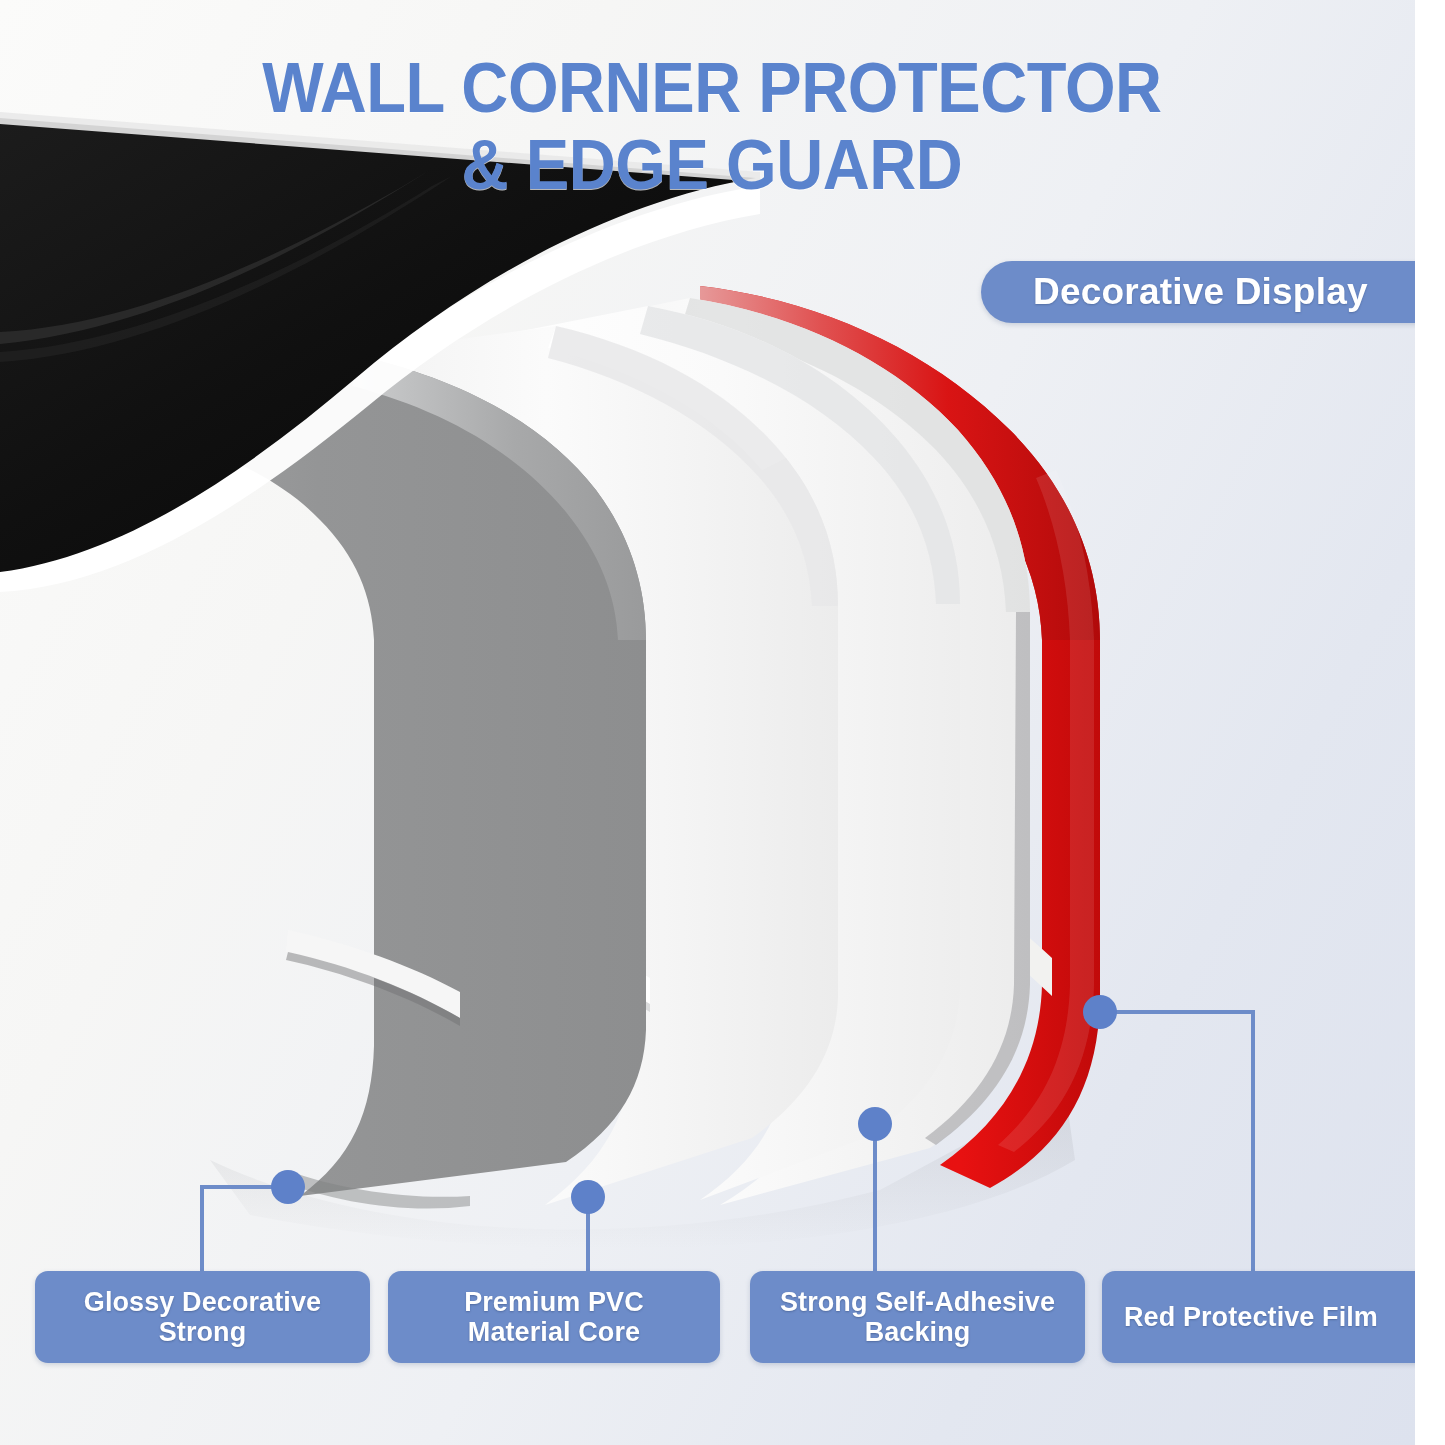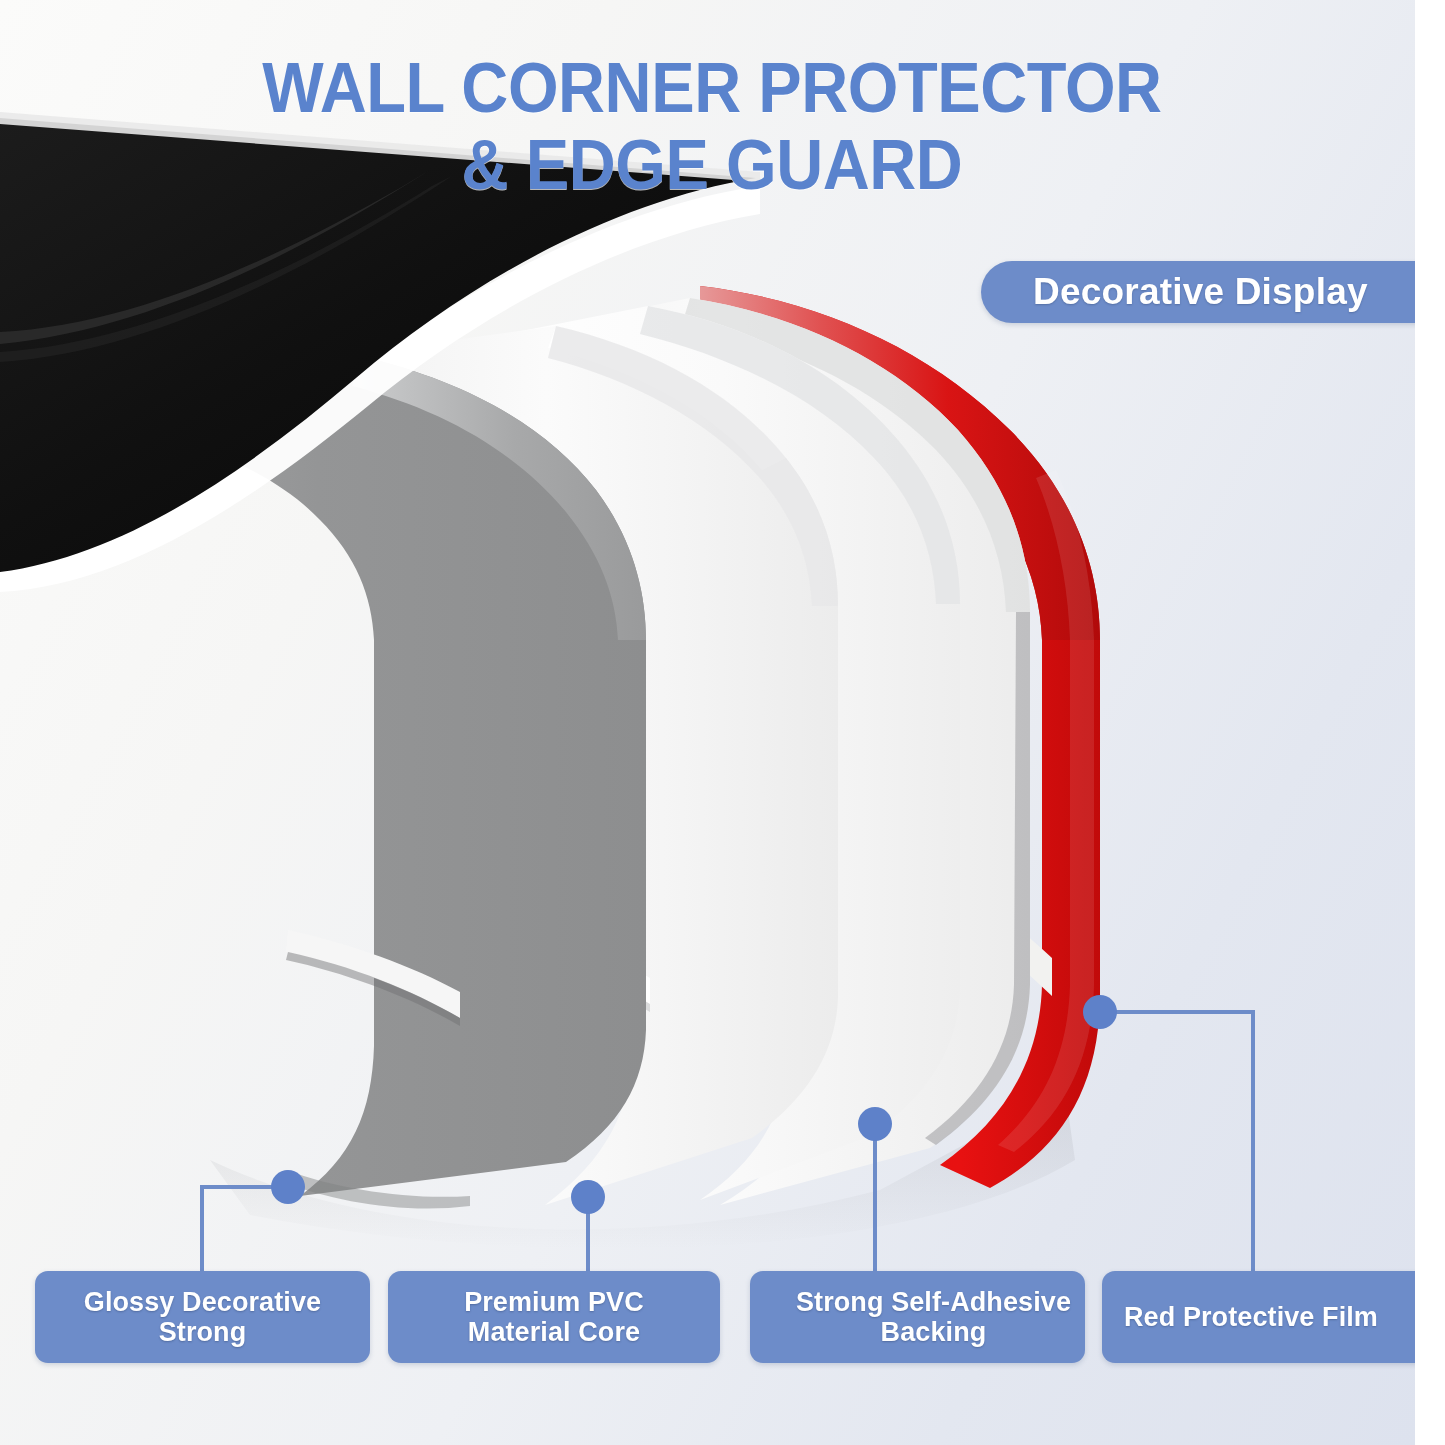--- a/index.html
+++ b/index.html
@@ -65,21 +65,21 @@
   .label-box span{
     color:#ffffff;
     font-size:27px;
     font-weight:700;
     line-height:1.12;
     letter-spacing:.1px;
     text-shadow:0 1px 2px rgba(40,60,100,.40);
   }
   #lb0{left:35px; width:335px;}
   #lb1{left:388px;width:332px;text-align:center;}
-  #lb2{left:750px;width:335px;justify-content:flex-end;}
+  #lb2{left:750px;width:335px;}
   #lb3{left:1102px;width:360px;justify-content:flex-start;padding-left:22px;}
 </style>
 </head>
 <body>
 
 <div id="canvas">
 
   <svg id="art" viewBox="0 0 1445 1445" xmlns="http://www.w3.org/2000/svg">
     <defs>
       <linearGradient id="gBlack" x1="0" y1="0" x2="1" y2="1">

